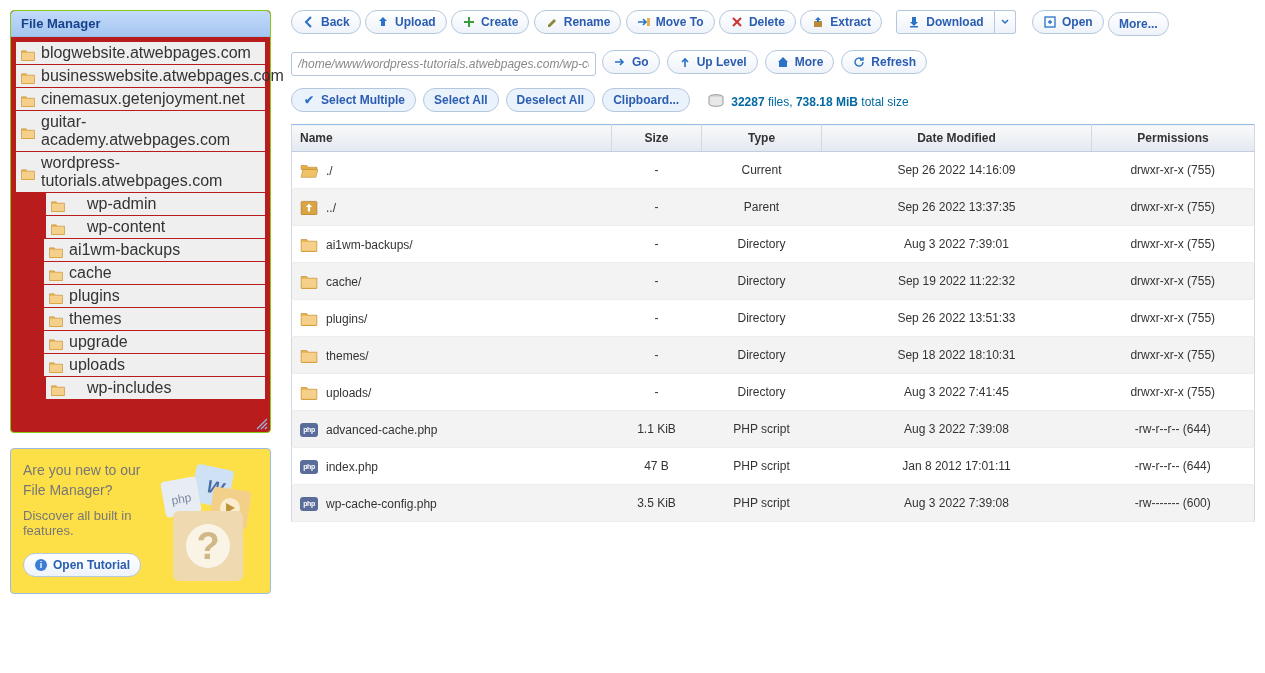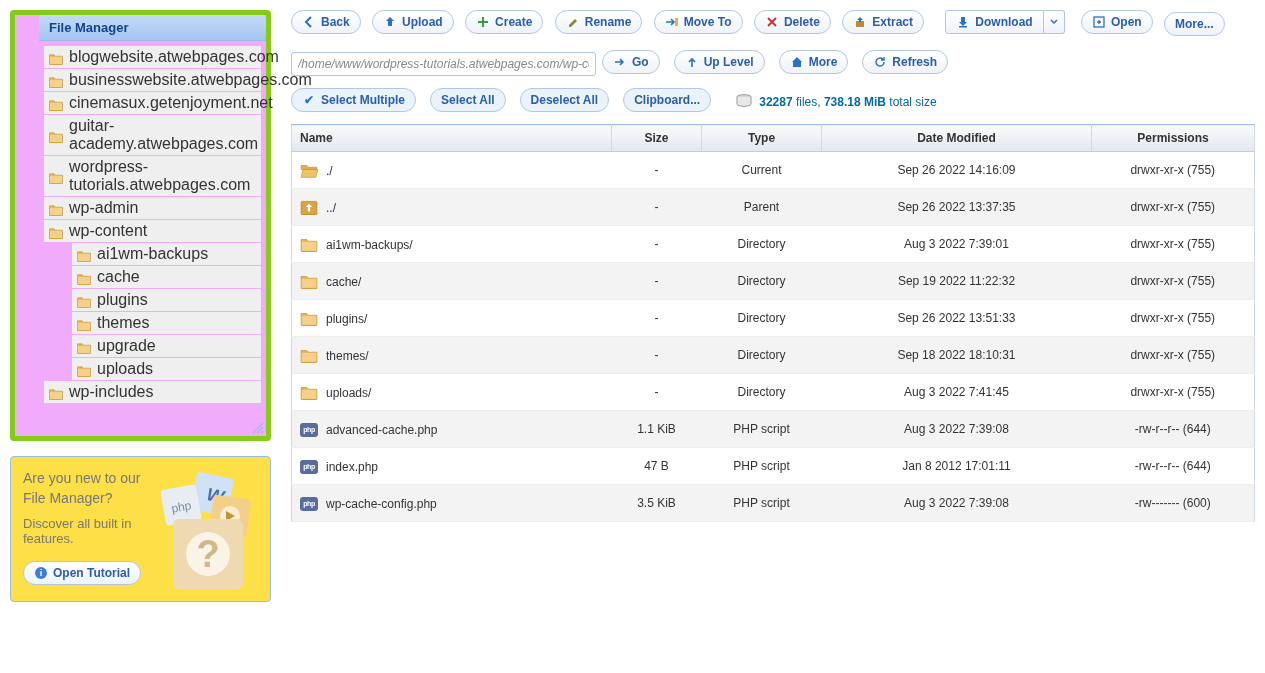--- a/index.html
+++ b/index.html
@@ -1,40 +1,40 @@
 <!DOCTYPE html>
 <html><head>
 <meta charset="utf-8">
 <style>
 * { box-sizing: border-box; margin: 0; padding: 0; }
 body { font-family: Arial, Helvetica, sans-serif; font-size: 12px; color: #333; background: #fff; }
 .container { display: flex; padding: 10px; gap: 20px; }
 .left-col { width: 261px; flex-shrink: 0; }
 .right-col { flex-grow: 1; }
 
-.panel { border: 5px solid #84cc16; border-radius: 4px; margin-bottom: 15px; background:#f0abfc;padding-left:24px;}
+.panel { border: 1px solid #84cc16; border-radius: 4px; margin-bottom: 15px; background:#b91c1c;}
 .panel-header { background: linear-gradient(#c3daf9, #a5c6f0); color: #15428b; font-weight: bold; padding: 5px 10px; border-bottom:1px solid #99bbe8; border-radius:4px 4px 0 0; font-size:13px;}
 .panel-body { padding: 5px; position: relative; }
 
 .tree { }
 .tree-item { display: flex; align-items: center; padding: 2px 4px; cursor: pointer; margin-bottom:1px; background:#efefef;}
 .tree-item .folder-icon { width:16px; height:13px; margin-right:5px; flex-shrink:0;}
 .tree-item span { color:#333; font-size:16px; }
-.indent-1 { margin-left:0; }
+.indent-1 { margin-left:30px;gap:16px; }
 .indent-2 { margin-left:28px; }
 .resize-handle { position:absolute; bottom:2px; right:2px; width:12px; height:12px; }
 .resize-handle svg { display:block;}
 
 .help-panel { border:1px solid #99bbe8; border-radius:4px; padding:12px; position:relative; background:#fde047;}
 .help-text { color:#777; font-size:14px; line-height:1.4; width:130px;}
 .help-sub { color:#777; font-size:13px; margin-top:8px; width:130px;}
 .help-icon-stack { position:absolute; right:10px; top:10px; width:105px; height:130px;}
 .help-btn-wrap { margin-top:15px;}
 
-.btn { display:inline-flex; align-items:center; background:linear-gradient(#fff,#eef3fa); border:1px solid #b5c7dd; border-radius:12px; padding:4px 10px; color:#2a5db0; font-size:12px; cursor:pointer; font-weight:bold; text-decoration:none; margin-right:8px; margin-bottom:4px;}
+.btn { display:inline-flex; align-items:center; background:linear-gradient(#fff,#eef3fa); border:1px solid #b5c7dd; border-radius:12px; padding:4px 10px; color:#2a5db0; font-size:12px; cursor:pointer; font-weight:bold; text-decoration:none; margin-right:1px; margin-bottom:4px;}
 .btn .bicon { margin-right:5px; width:14px; height:14px; display:inline-flex; align-items:center; justify-content:center;}
 .btn.light { background:#eaf2fb;}
 .btn-split { display:inline-flex; margin-right:13px;padding-left:10px;}
 .btn-split .btn { margin-right:0; border-radius:3px 0 0 3px;}
 .btn-split .btn-dd { border-radius:0 3px 3px 0; border-left:0; padding:4px 6px;}
 
 .toolbar-row { margin-bottom:10px;}
 .path-row { display:flex; align-items:center; gap:6px; margin-bottom:10px;}
 .path-input { flex: 0 0 305px; border:1px solid #b5c7dd; border-radius:3px; padding:4px 6px; font-size:12px; color:#888; font-style:italic; background:#fff;}
 .sel-row { display:flex; align-items:center; gap:6px; margin-bottom:8px;}

